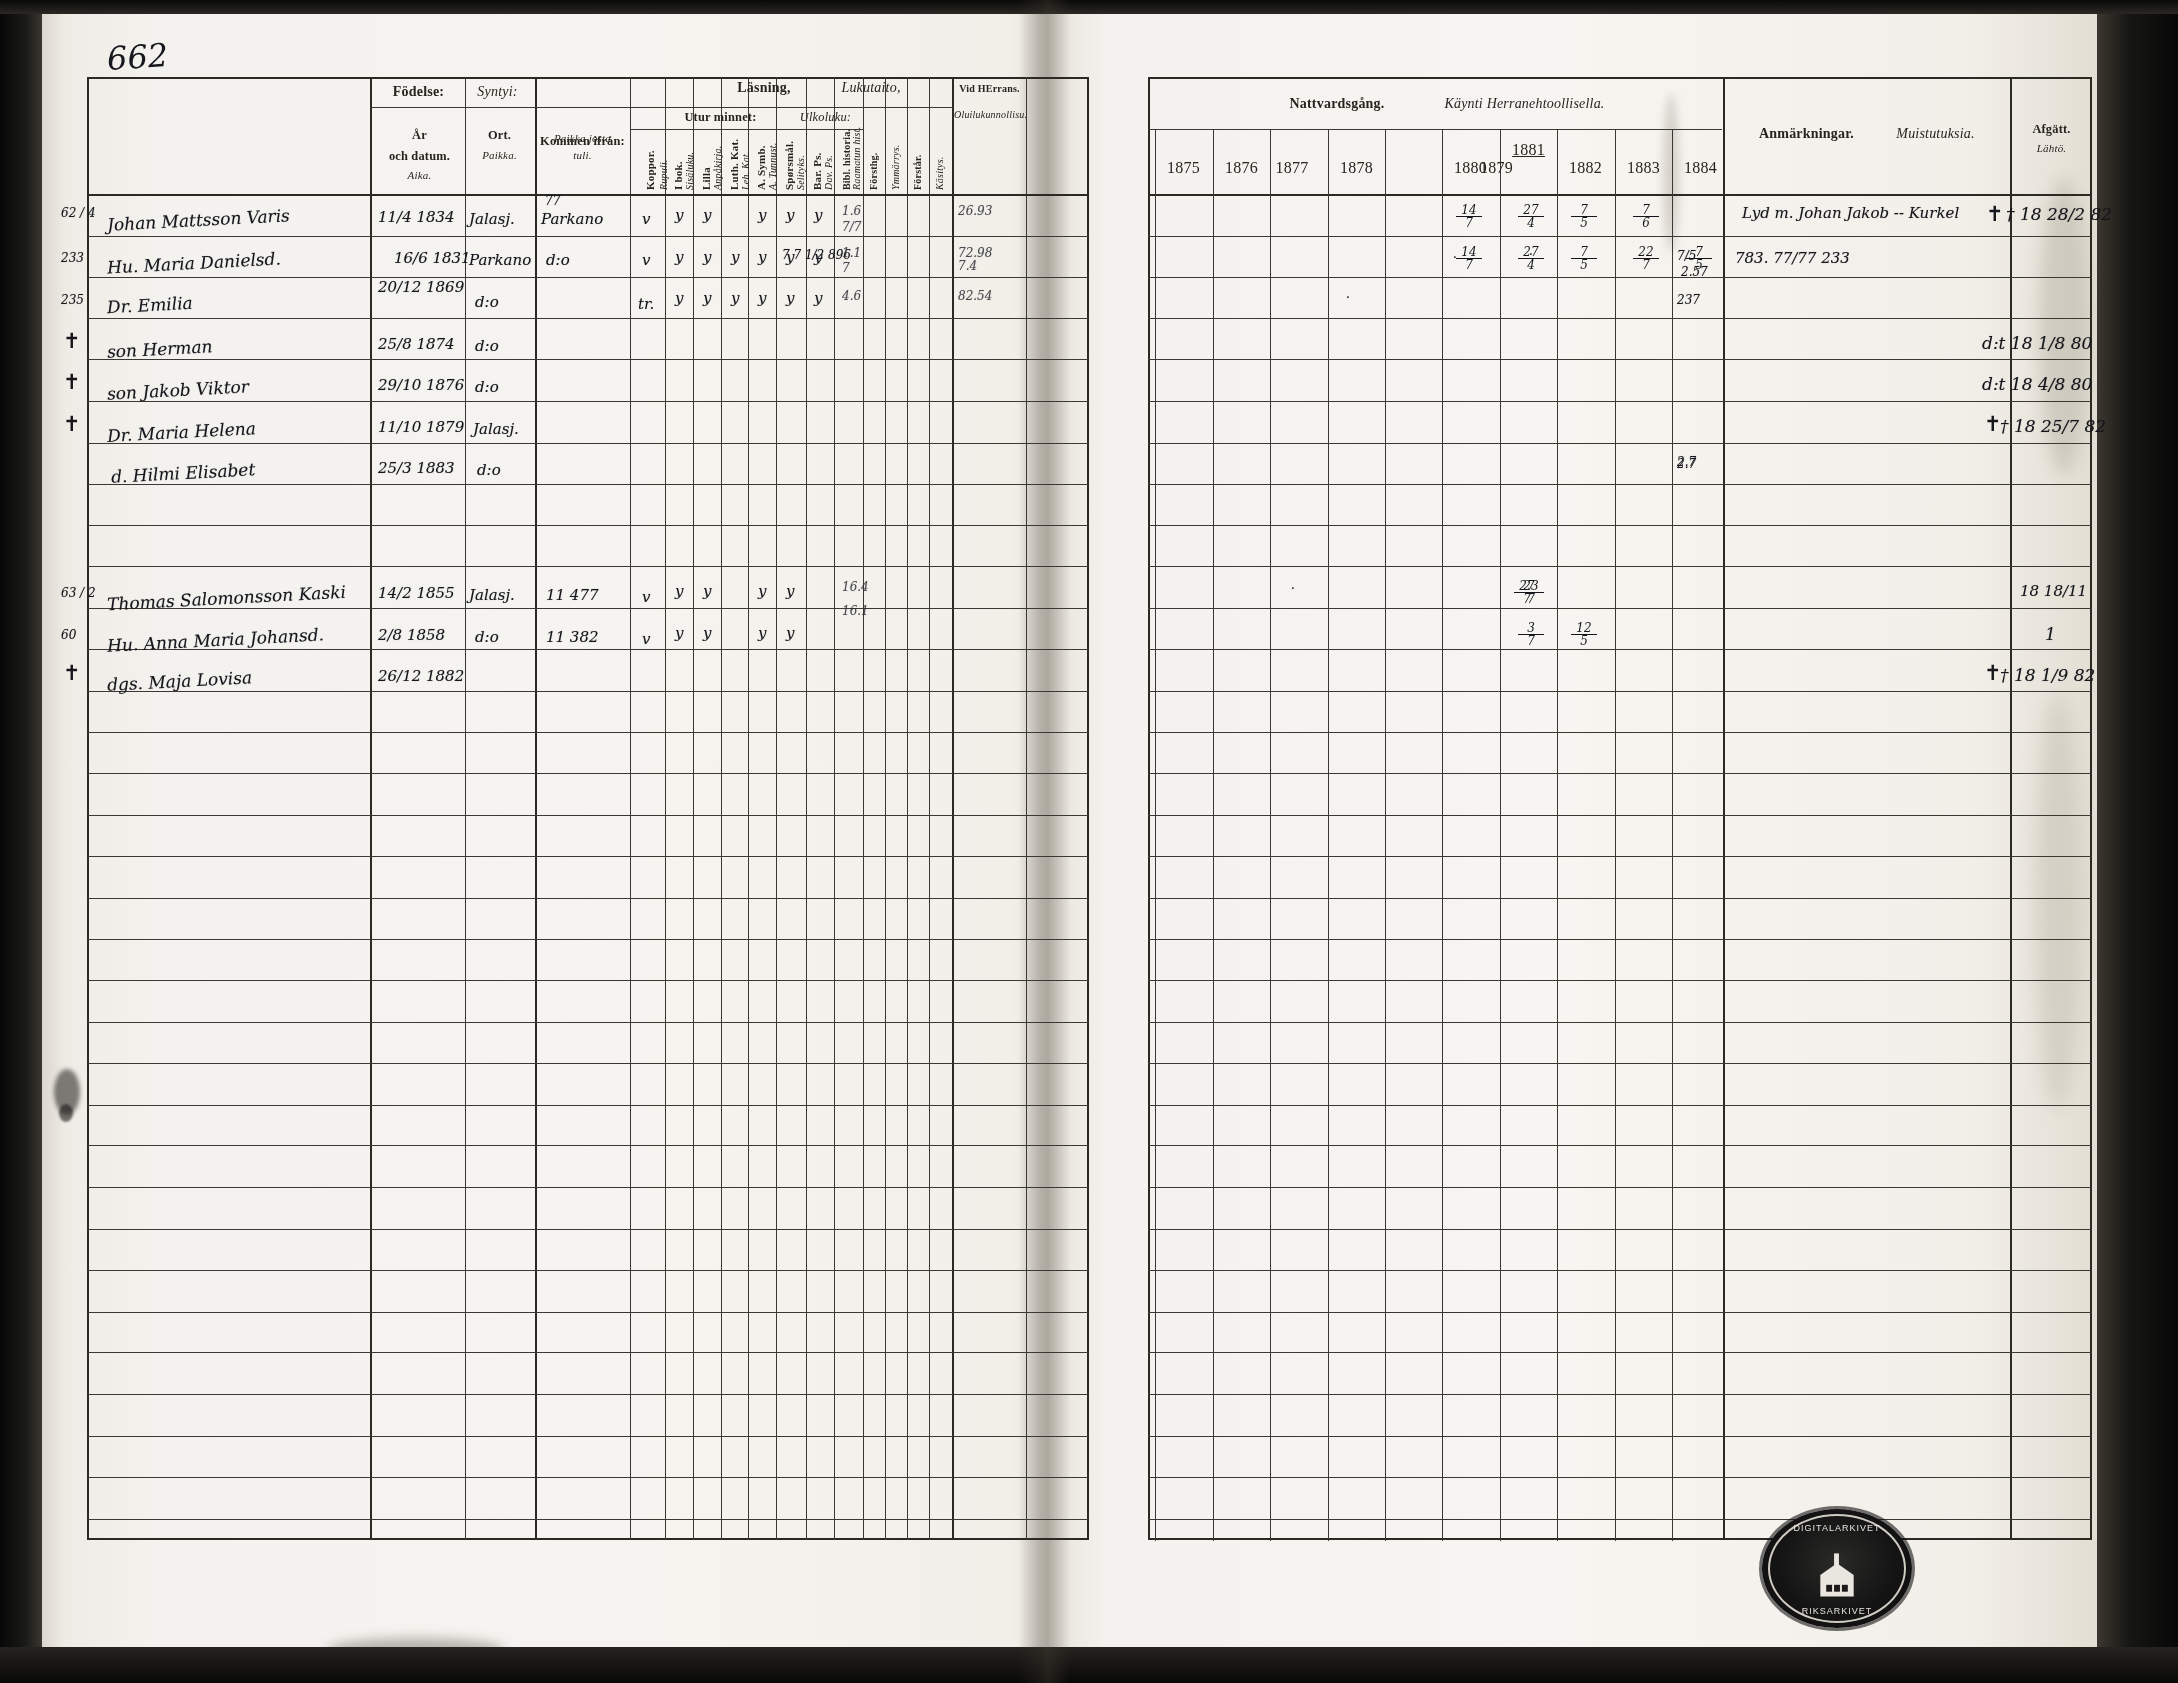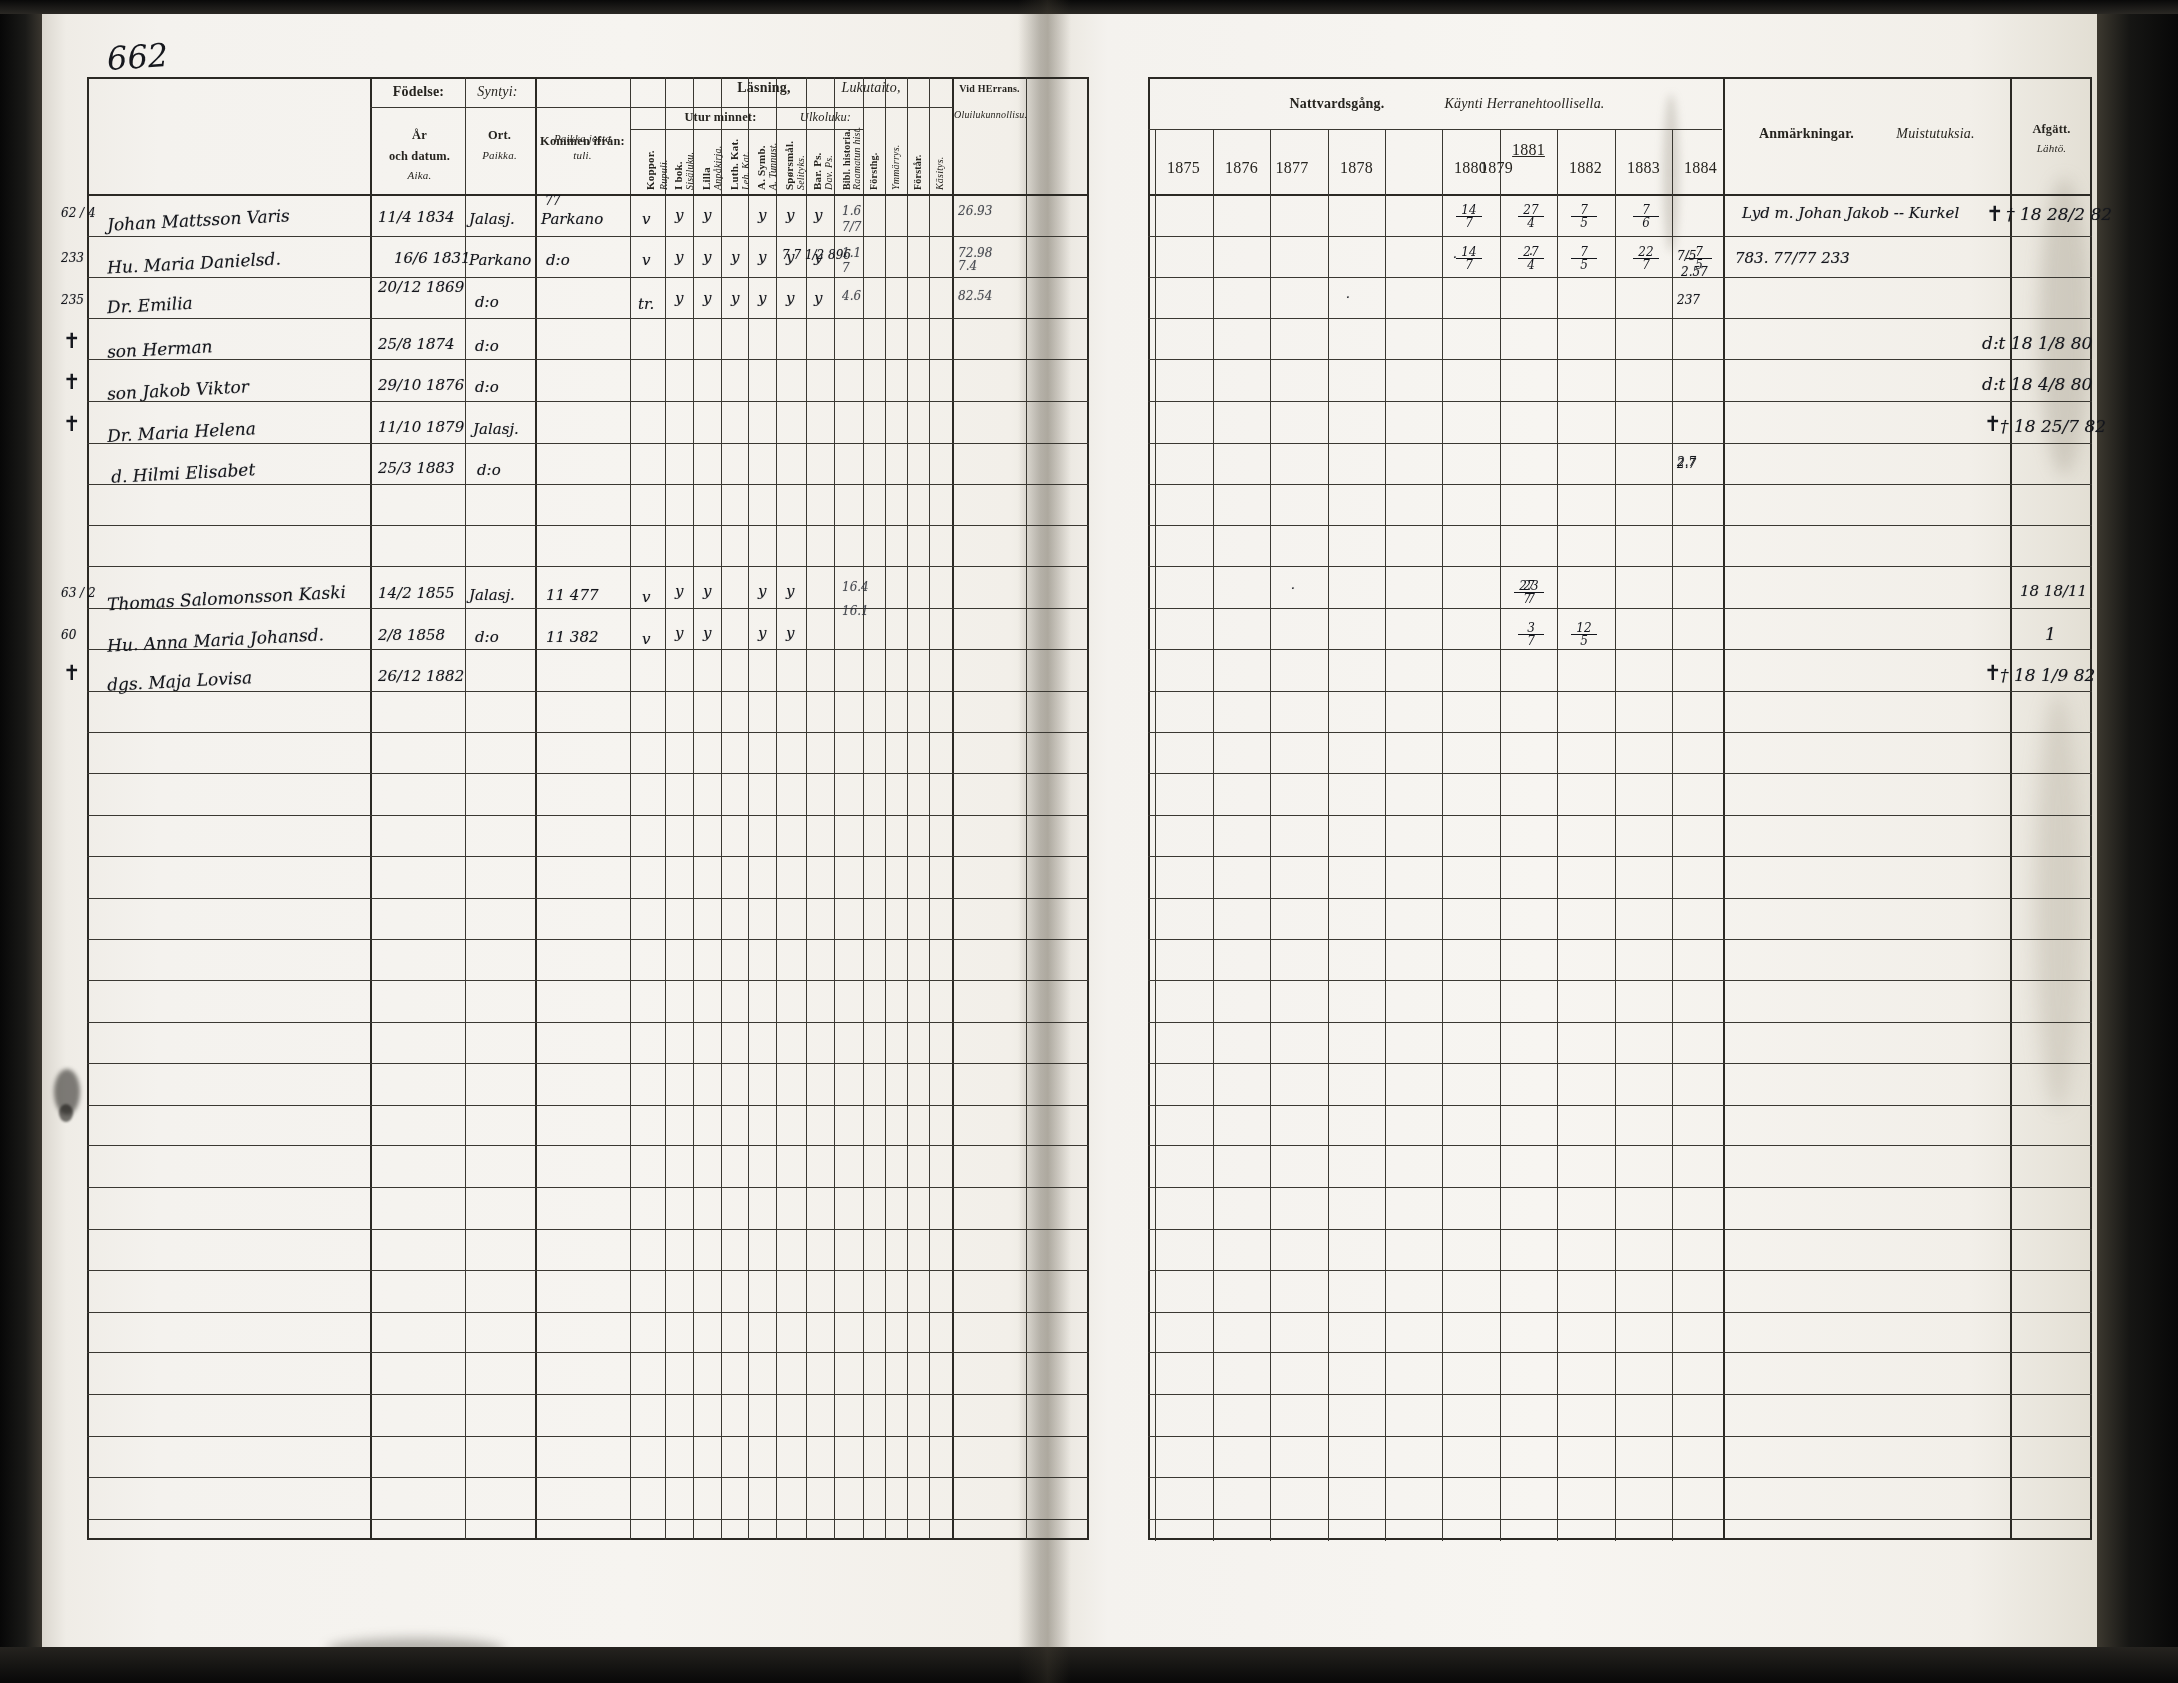--- a/index.html
+++ b/index.html
@@ -553,15 +553,27 @@
     </div>
 
   <div class="cross" style="left:63px; top:329px;">✝</div>
   <div class="cross" style="left:63px; top:370px;">✝</div>
   <div class="cross" style="left:63px; top:412px;">✝</div>
   <div class="cross" style="left:63px; top:661px;">✝</div>
   <div class="cross" style="left:1986px; top:202px;">✝</div>
   <div class="cross" style="left:1984px; top:412px;">✝</div>
   <div class="cross" style="left:1984px; top:661px;">✝</div>
 
+  <div id="stamp">
+    <div class="ring"></div>
+    <div class="txt-top">DIGITALARKIVET</div>
+    <svg class="church" viewBox="0 0 54 44">
+      <polygon points="10,44 10,22 27,10 44,22 44,44" fill="#e9e6df"></polygon>
+      <rect x="24" y="0" width="5" height="12" fill="#e9e6df"></rect>
+      <rect x="16" y="32" width="6" height="7" fill="#1a1a1a"></rect>
+      <rect x="24" y="32" width="6" height="7" fill="#1a1a1a"></rect>
+      <rect x="32" y="32" width="6" height="7" fill="#1a1a1a"></rect>
+    </svg>
+    <div class="txt-bot">RIKSARKIVET</div>
+  </div>
 
 </div>
 
 
 </body></html>

